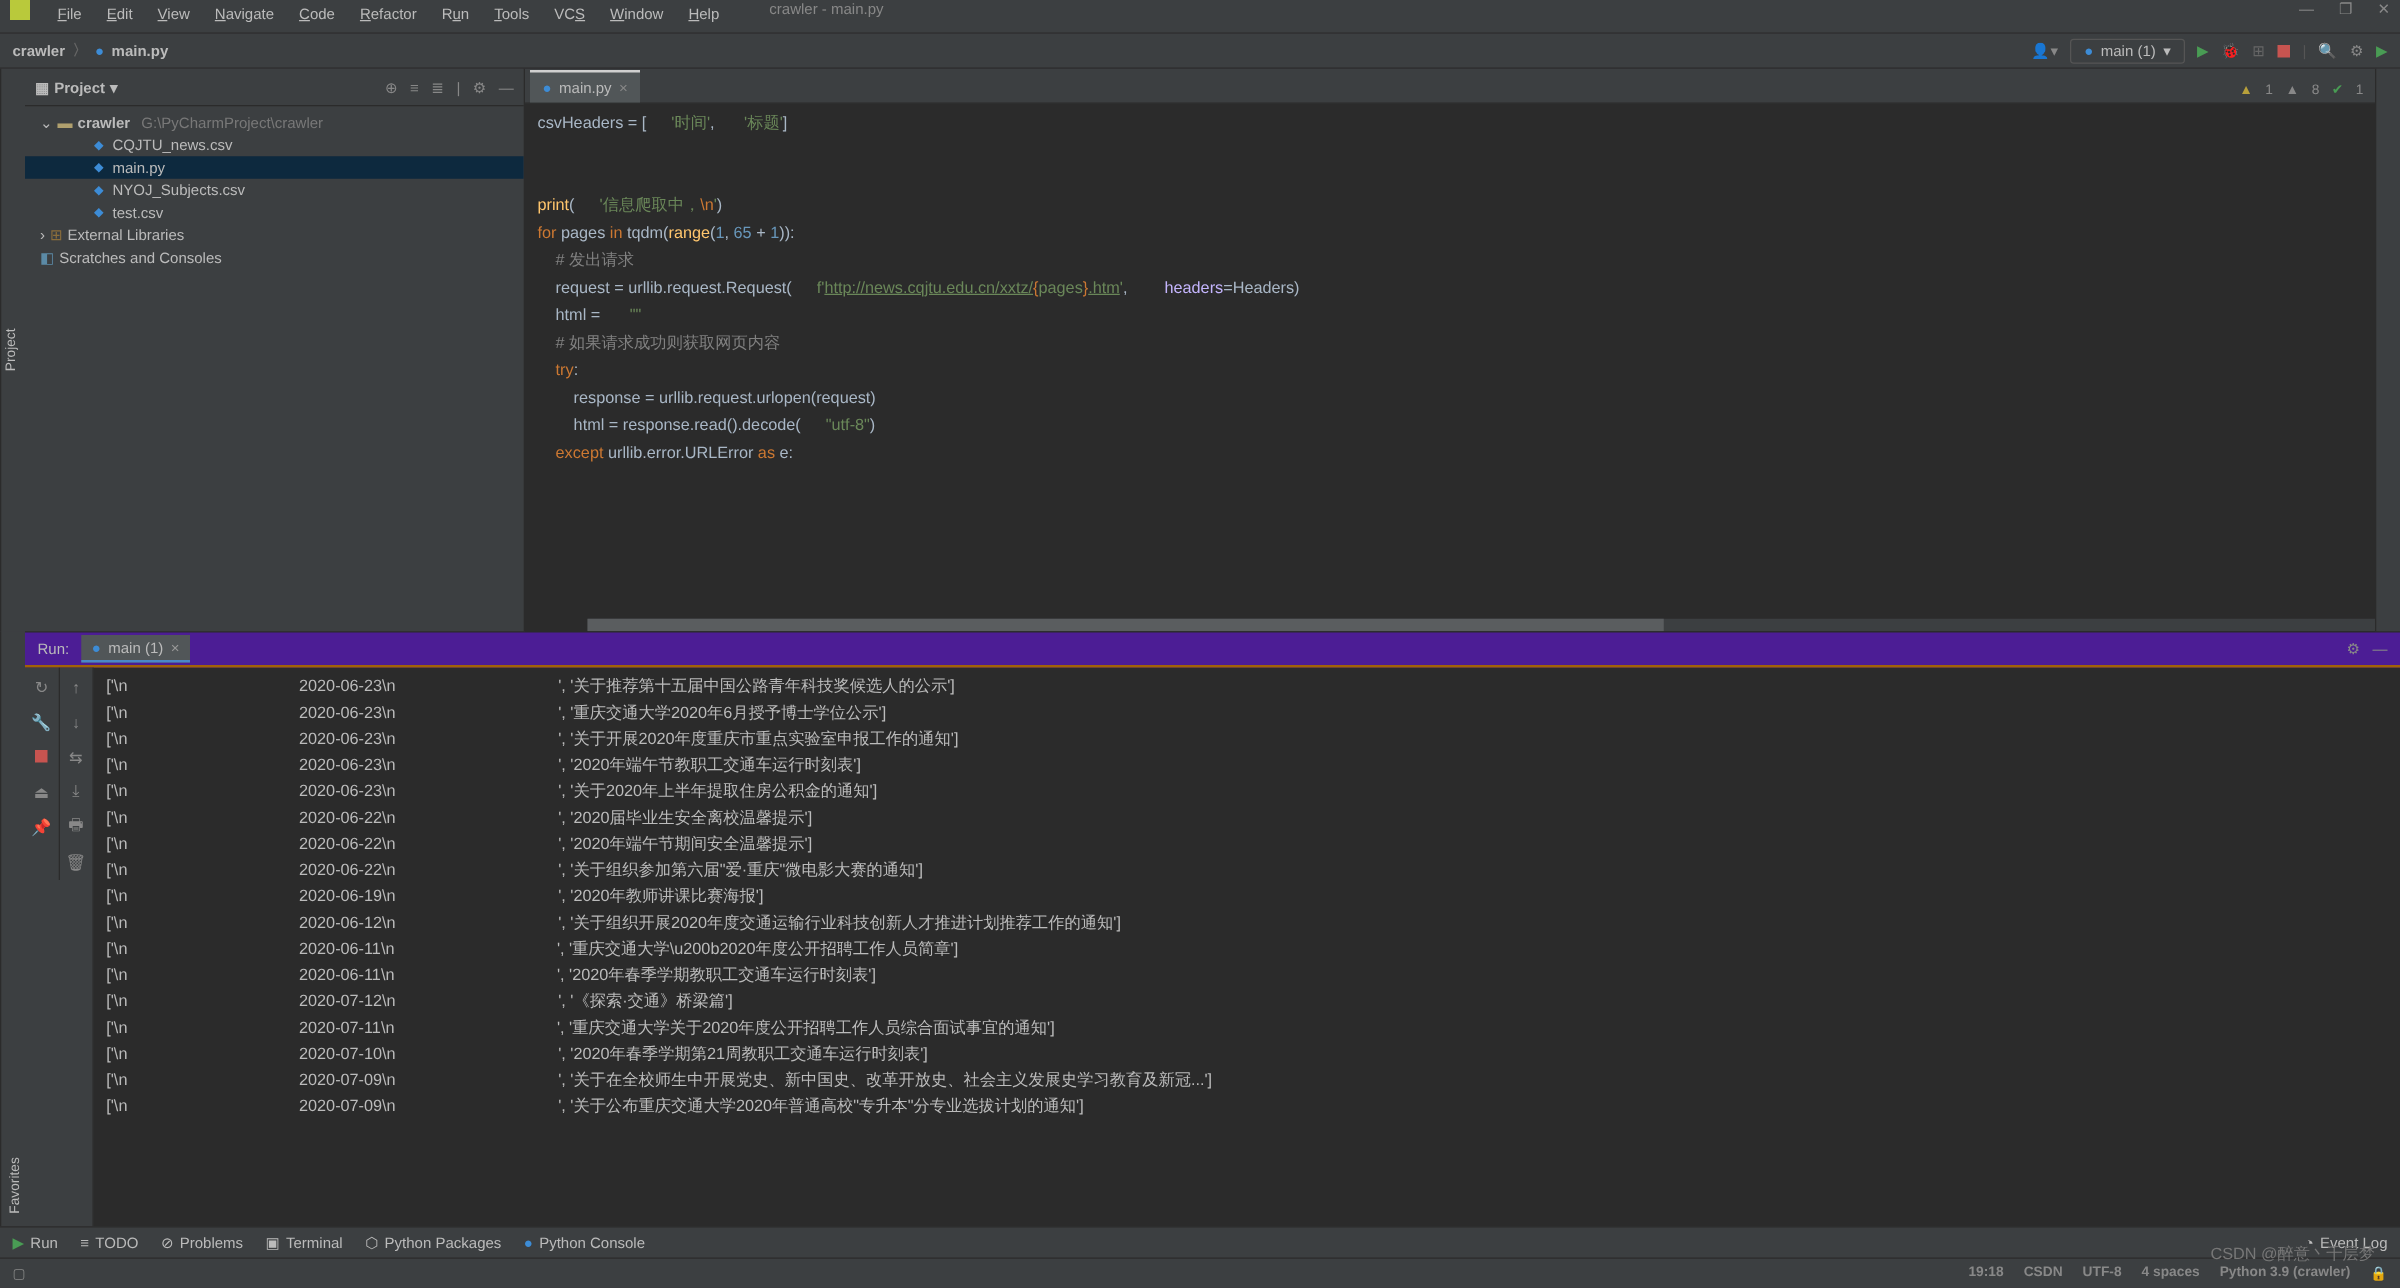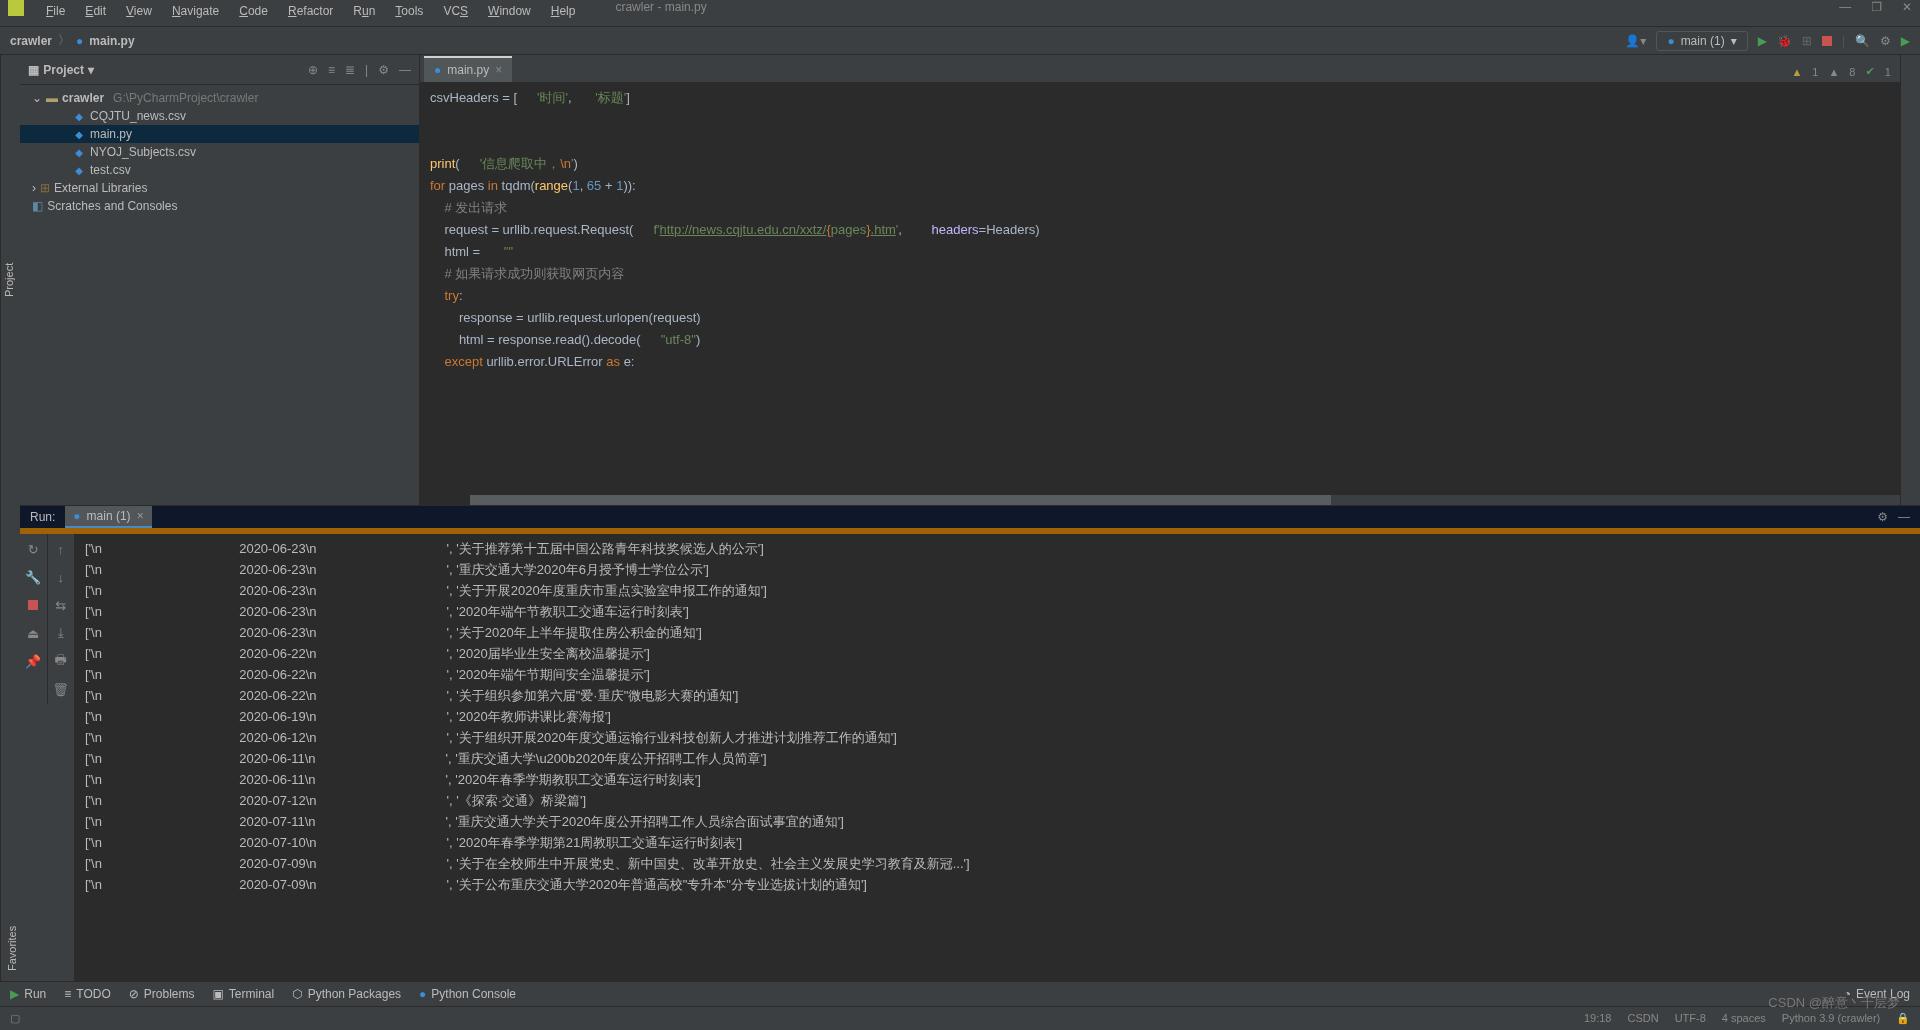--- a/index.html
+++ b/index.html
@@ -48,38 +48,38 @@
 
 .code-area { flex: 1; display: flex; overflow: hidden; font-family: "JetBrains Mono","Consolas",monospace; font-size: 13px; line-height: 22px; position:relative; }
 .gutter { width: 50px; background: #313335; color: #606366; text-align: right; padding: 4px 8px 4px 0; user-select:none; }
 .code-content { flex: 1; padding: 4px 10px; white-space: pre; color: #a9b7c6; overflow:hidden; }
 .kw { color: #cc7832; } .str { color: #6a8759; padding-left: 20px; } .num { color: #6897bb; } .com { color: #808080; } .fn { color: #ffc66d; } .par { color: #c4b5fd; padding-left: 26px; } .url{ color:#6a8759; text-decoration:underline;} .fstr-br{color:#cc7832;}
 .scrollbar-h { position:absolute; bottom:0; left:50px; right:15px; height:10px; background:#3c3f41;}
 .scrollbar-h-thumb{ height:100%; width:60%; background:#5a5d5f;}
 .line-hl { background:#323232; display:inline-block; }
 
 .run-panel { border-top: 1px solid #2b2b2b; background: #2b2b2b; display: flex; flex-direction: column; height: 490px; }
-.run-header { height: 28px; background: #0f172a; display: flex; align-items: center; padding: 0 10px; gap: 10px; border-bottom: 6px solid #a16207;}
+.run-header { height: 28px; background: #4c1d95; display: flex; align-items: center; padding: 0 10px; gap: 10px; border-bottom: 2px solid #a16207;}
 .run-header .label { color: #bbb; }
 .run-tab { background: #515658; padding: 3px 8px; display: flex; gap: 6px; align-items: center; border-bottom:2px solid #4a88c7;}
 .run-header-right{ margin-left:auto; display:flex; gap:10px; color:#888;}
 .run-body { flex: 1; display: flex; overflow: hidden; }
 .run-toolbar { width: 55px; background: #3c3f41; border-right: 1px solid #2b2b2b; display: flex; flex-direction: column; }
 .tb-col{ display:flex; flex-direction:column; padding:6px 0; gap:10px; align-items:center; flex:1;}
 .tb-col2{ border-left:1px solid #2b2b2b; flex:1;}
 .tb-row{ display:flex;}
 .tb-icon { width: 26px; height: 18px; display: flex; align-items: center; justify-content: center; color: #888; cursor:pointer; font-size:13px;}
 .run-output { flex: 1; padding: 4px 10px; font-family: "JetBrains Mono","Consolas",monospace; font-size: 13px; line-height: 21px; white-space: pre; color: #bbbbbb; overflow: auto; }
 
 .bottom-bar { position: absolute; bottom: 24px; left: 0; right: 0; height: 25px; background: #3c3f41; border-top: 1px solid #2b2b2b; display: flex; align-items: center; padding: 0 10px; gap: 18px; font-size:12px;}
 .bottom-btn { display: flex; align-items: center; gap: 5px; color: #bbb; cursor:pointer; }
 .bottom-right { margin-left: auto; display:flex; gap:12px; align-items:center;}
 
 .status-bar { position: absolute; bottom: 0; left: 0; right: 0; height: 24px; background: #3c3f41; border-top: 1px solid #2b2b2b; display: flex; align-items: center; padding: 0 10px; color: #888; font-size:11px;}
-.status-right { margin-left: auto; display: flex; gap: 16px; }
+.status-right { margin-left: auto; display: flex; gap: 16px; font-weight: bold; }
 .watermark{ position:absolute; right:20px; bottom:18px; color:#777; font-size:13px; pointer-events:none;}
 
 .side-right { position:absolute; right:0; top:55px; width:20px; height:450px; background:#3c3f41; border-left:1px solid #2b2b2b;}
 .side-bottom-left { position:absolute; left:0; bottom:49px; top:505px; width:20px; background:#3c3f41; border-right:1px solid #2b2b2b; writing-mode: vertical-lr; transform: rotate(180deg); display:flex; flex-direction:column; gap:20px; padding:10px 2px; font-size:11px; justify-content:flex-start;}
 </style>
 </head>
 <body>
 
 <div class="titlebar">
   <div class="app-icon"></div>

